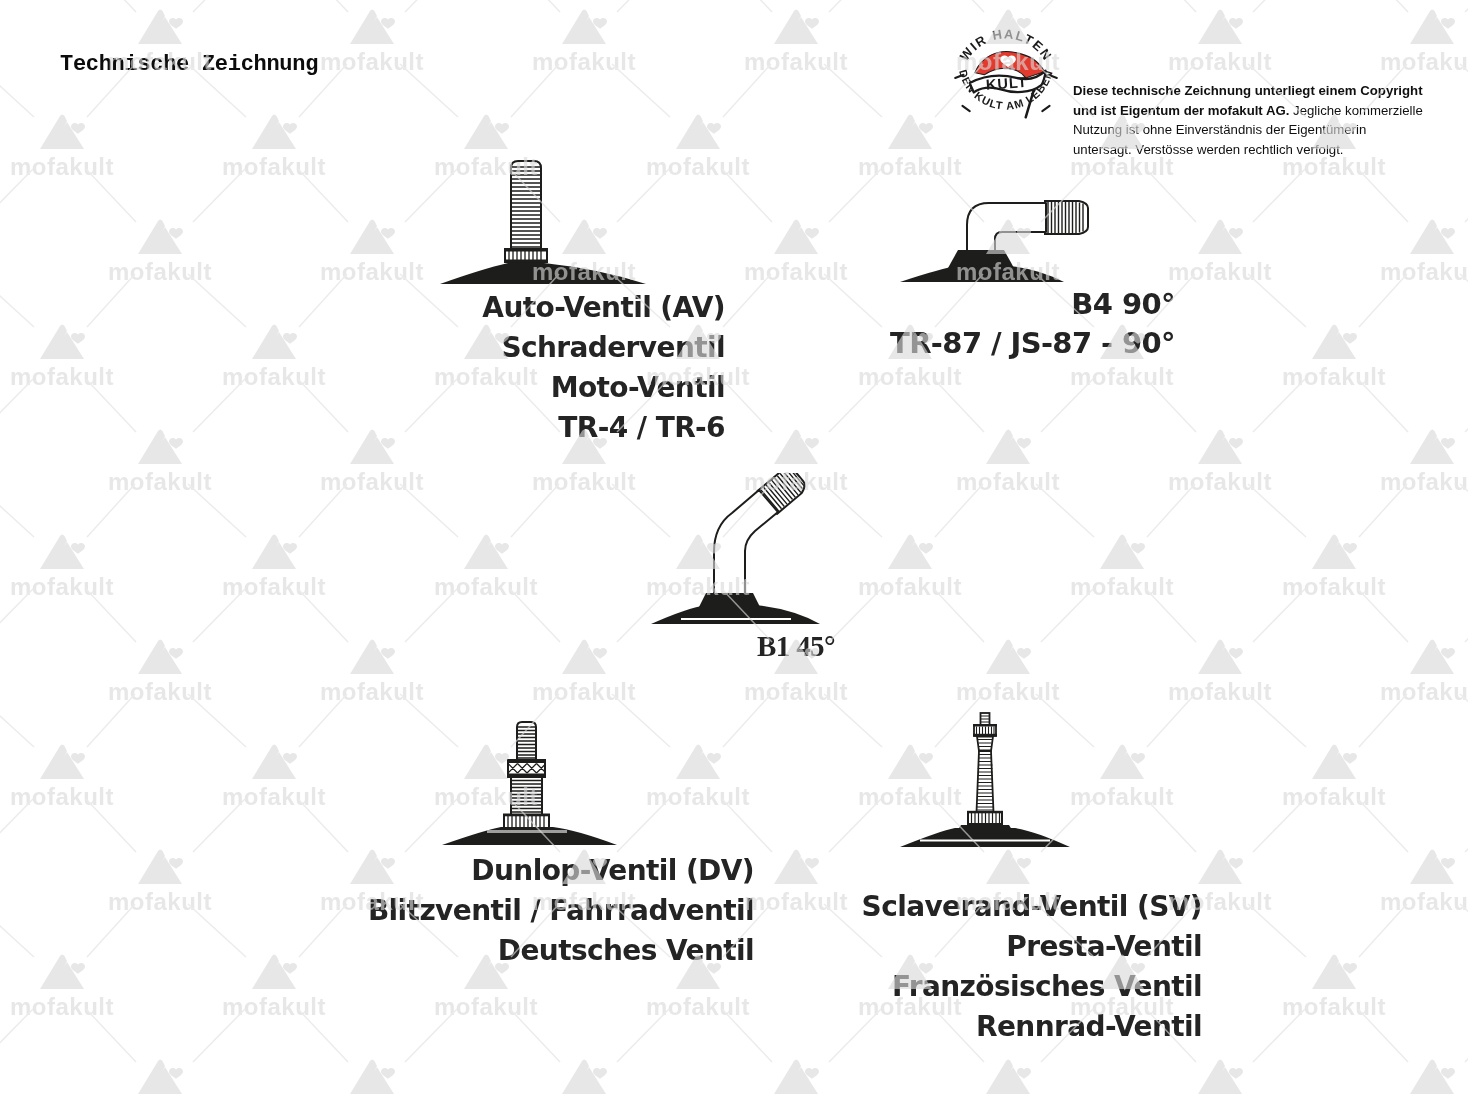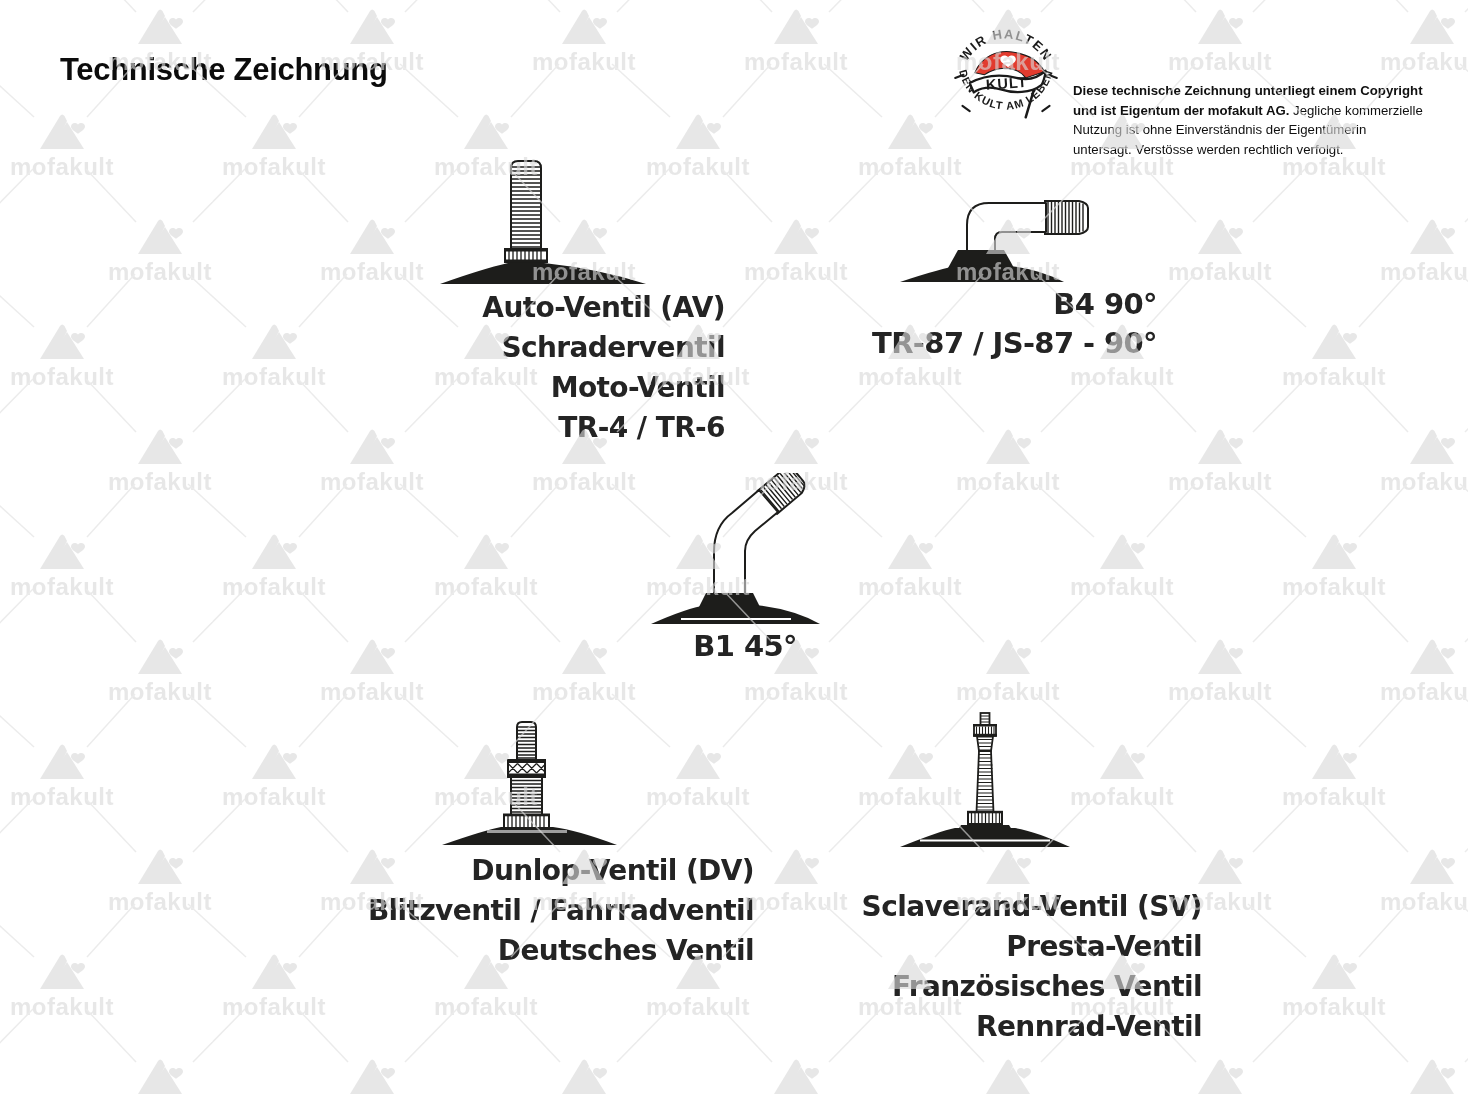--- a/index.html
+++ b/index.html
@@ -1,19 +1,19 @@
 <!DOCTYPE html>
 <html><head>
 <meta charset="utf-8">
 <style>
   html,body{margin:0;padding:0;background:#ffffff;}
   .canvas{position:relative;width:1468px;height:1101px;background:#fff;overflow:hidden;
           font-family:"Liberation Sans",sans-serif;}
-  .page-title{position:absolute;left:60px;top:52px;font-size:31px;font-weight:bold;
-          letter-spacing:-0.3px;color:#0c0c0c;z-index:2;}
+  .page-title{position:absolute;left:60px;top:52px;font-size:22px;font-weight:bold;
+          letter-spacing:-0.3px;color:#0c0c0c;z-index:2;font-family:Liberation Mono, monospace;}
   .copyright{position:absolute;left:1073px;top:56px;width:350px;font-size:13.2px;
           line-height:19.5px;color:#101010;z-index:2;margin-top:25px;}
   .copyright .b{font-weight:bold;}
   .logo{position:absolute;left:950px;top:24px;z-index:2;}
   figure.valve{position:absolute;margin:0;z-index:1;}
   .labels{position:absolute;text-align:right;z-index:1;
           font-family:"DejaVu Sans",sans-serif;font-weight:bold;color:#242424;
           font-size:28px;line-height:40px;letter-spacing:-0.6px;}
   .labels div{white-space:nowrap;}
   .wm{position:absolute;left:0;top:0;z-index:3;pointer-events:none;opacity:0.62;}
@@ -77,40 +77,40 @@
     <svg width="200" height="97" viewBox="0 0 200 97">
       <g stroke="#1d1d1b" fill="#ffffff" stroke-width="2">
         <path d="M150,13 H184 Q193,15 193,20 V39 Q193,44 184,46 H150 Z"></path>
         <path fill="none" stroke-width="1.4" d="M153,14V45M156.5,14V45M160,14V45M163.5,14V45M167,14V45M170.5,14V45M174,14V45M177.5,14V45M181,14V45M184.5,14.5V44.5M188,15.5V43.5"></path>
         <path d="M72,63 V37 Q72,15 94,15 H151 V44 H107 Q100,44 100,51 V63 Z" stroke-linejoin="round"></path>
         <path d="M63,62 H109 L119,80 H53 Z" fill="#1d1d1b" stroke="none"></path>
         <path d="M5,94 Q47,80 64,77.5 H110 Q142,80 169,94 Z" fill="#1d1d1b" stroke="none"></path>
       </g>
     </svg>
   </figure>
-  <div class="labels" style="left:777px;top:285px;width:380px;font-size:29px;line-height:39px;">
+  <div class="labels" style="left:795px;top:285px;width:380px;font-size:29px;line-height:39px;">
     <div>B4 90°</div>
     <div>TR-87 / JS-87 - 90°</div>
   </div>
 
   <figure class="valve" style="left:645px;top:473px;">
     <svg width="180" height="155" viewBox="0 0 180 155">
       <g stroke="#1d1d1b" fill="#ffffff" stroke-width="2">
         <g transform="translate(124,28) rotate(-40)">
           <path d="M-2,-15 H30 Q39,-12 39,-7 V7 Q39,12 30,15 H-2 Z"></path>
           <path fill="none" stroke-width="1.4" d="M1,-14V14M4.6,-14V14M8.2,-14V14M11.8,-14V14M15.4,-14V14M19,-14V14M22.6,-14V14M26.2,-14V14M29.8,-14V14M33.4,-13.4V13.4M36.6,-12.6V12.6"></path>
         </g>
         <path d="M69,121 V79 Q69,53 87,40 L114,17 L133,39 L110,58 Q100,67 100,78 V121 Z" stroke-linejoin="round"></path>
         <path d="M61,120 H108 L116,136 H53 Z" fill="#1d1d1b" stroke="none"></path>
         <path d="M6,151 Q42,135 62,132 H110 Q148,136 175,151 Z" fill="#1d1d1b" stroke="none"></path>
         <path d="M36,146 H146" stroke="#ffffff" stroke-width="2.2" fill="none"></path>
       </g>
     </svg>
   </figure>
-  <div class="labels" style="left:597px;top:626px;width:200px;font-size:29px;">
+  <div class="labels" style="left:635px;top:626px;width:200px;font-size:29px;font-family:Liberation Serif, serif;">
     <div>B1 45°</div>
   </div>
 
   <figure class="valve" style="left:437px;top:718px;">
     <svg width="185" height="130" viewBox="0 0 185 130">
       <g stroke="#1d1d1b" fill="#ffffff" stroke-width="2">
         <path d="M80,42 V9 Q80,4 85,4 H94 Q99,4 99,9 V42 Z"></path>
         <path fill="none" stroke-width="1.3" d="M81,9h17M81,12.5h17M81,16h17M81,19.5h17M81,23h17M81,26.5h17M81,30h17M81,33.5h17M81,37h17M81,40h17"></path>
         <rect x="71" y="42" width="37" height="17"></rect>
         <path fill="none" stroke-width="1.2" d="M71,45.5l9.5,9.5M80.5,45.5l9.5,9.5M90,45.5l9.5,9.5M99.5,45.5l8,8M71,55l9.5,-9.5M80.5,55l9.5,-9.5M90,55l9.5,-9.5M99.5,55l8,-8"></path>

